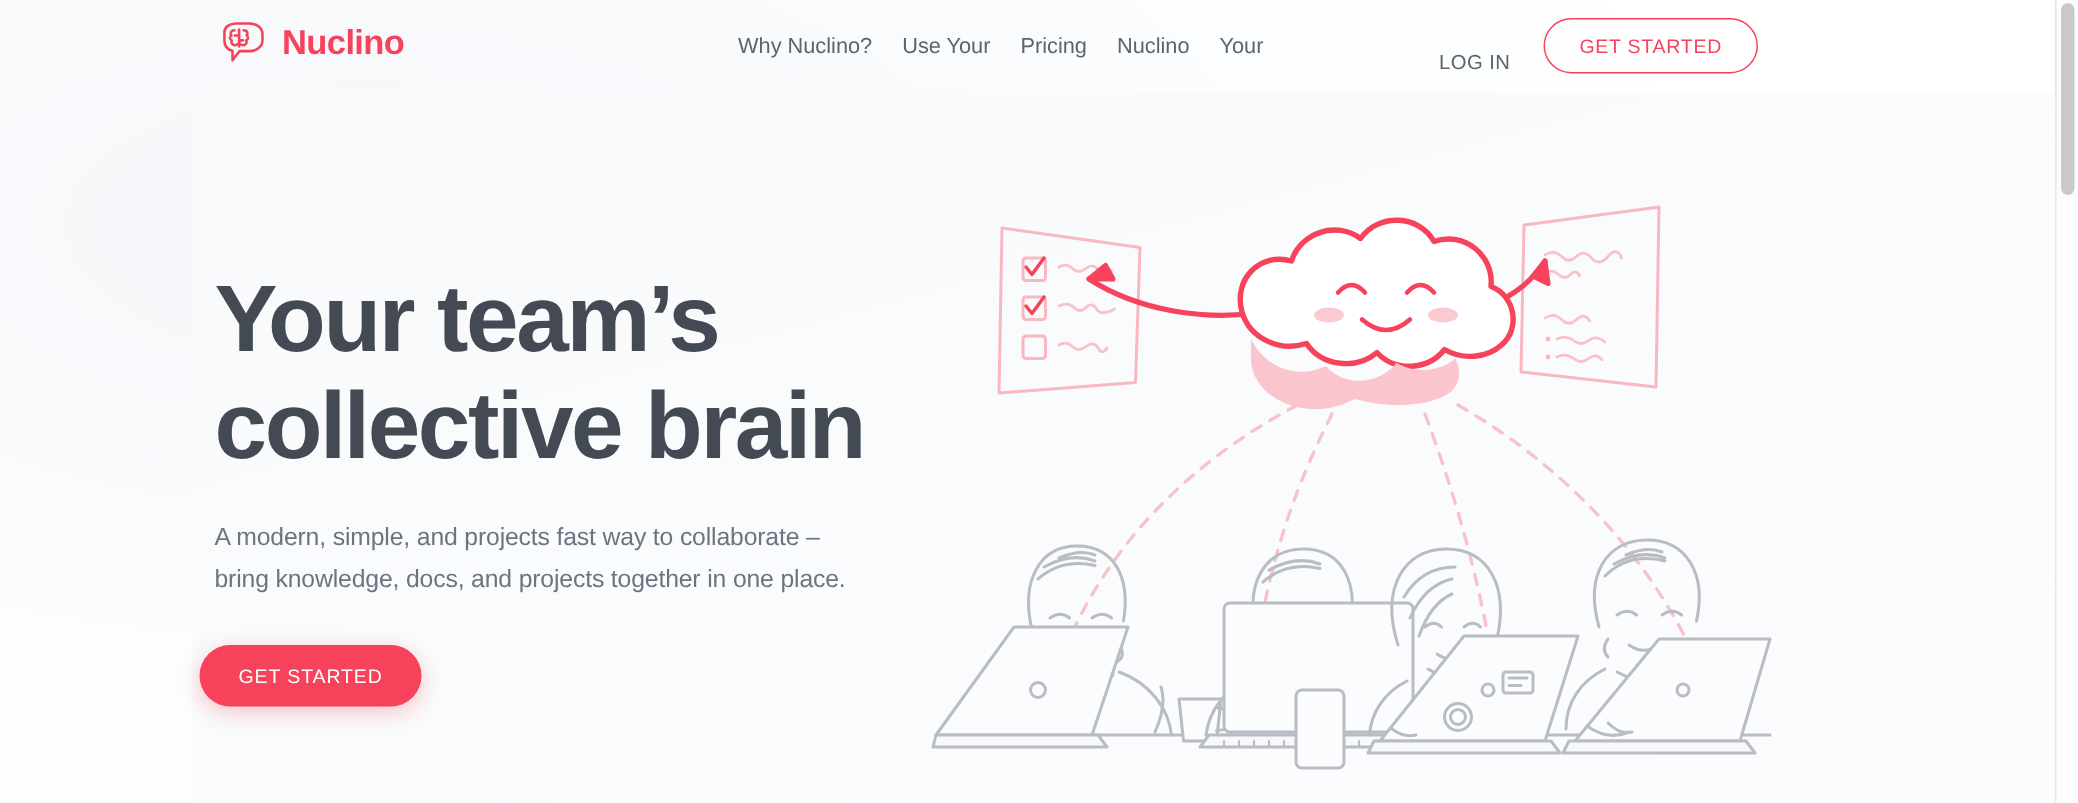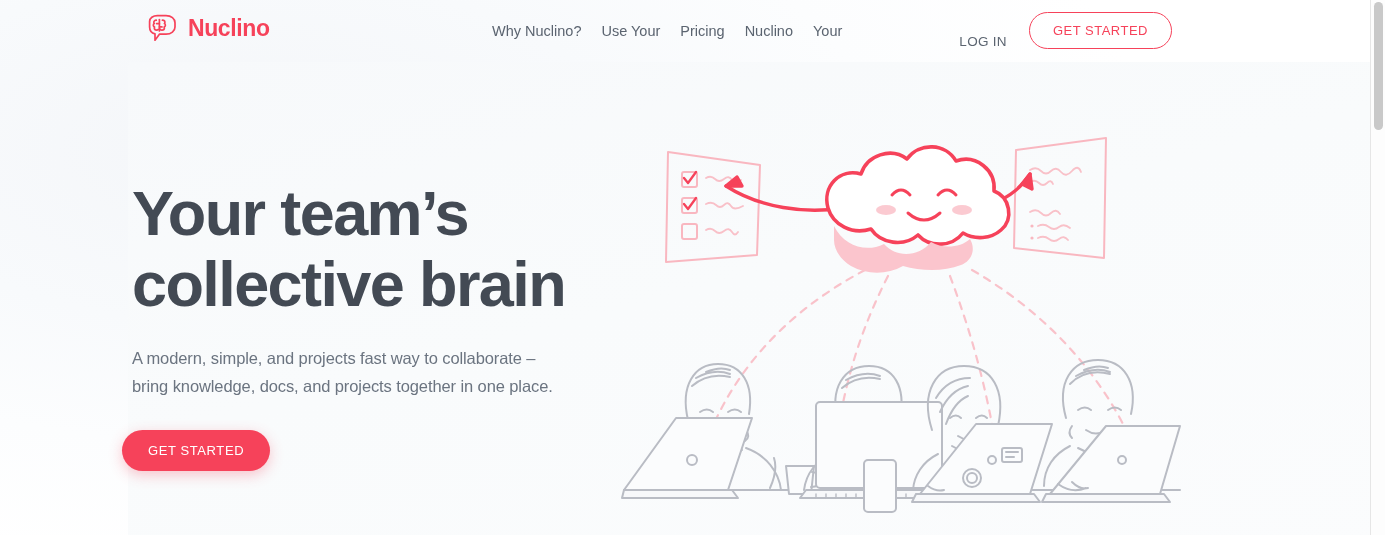--- a/index.html
+++ b/index.html
@@ -63,21 +63,21 @@
   .btn-outline {
     display: inline-flex; align-items: center; justify-content: center;
     height: 37px; padding: 0 23px;
     border: 1.4px solid #f6425a; border-radius: 19px;
     color: #f6425a; background: transparent;
     font-size: 13px; font-family: inherit; letter-spacing: 0.5px;
     white-space: nowrap; cursor: pointer;
   }
 
   
-  .hero-copy { position: absolute; left: 132px; top: 178px; width: 520px; z-index: 10; }
+  .hero-copy { position: absolute; left: 143px; top: 178px; width: 520px; z-index: 10; }
   .headline {
     font-size: 63px; font-weight: bold; color: #434a54;
     line-height: 1.13; letter-spacing: -1.6px;
   }
   .subhead {
     margin-top: 25px;
     font-size: 16.5px; color: #6b7480; line-height: 1.65;
     letter-spacing: -0.1px;
   }
   .signup { margin-top: 30px; position: relative; display: flex; align-items: center; }

